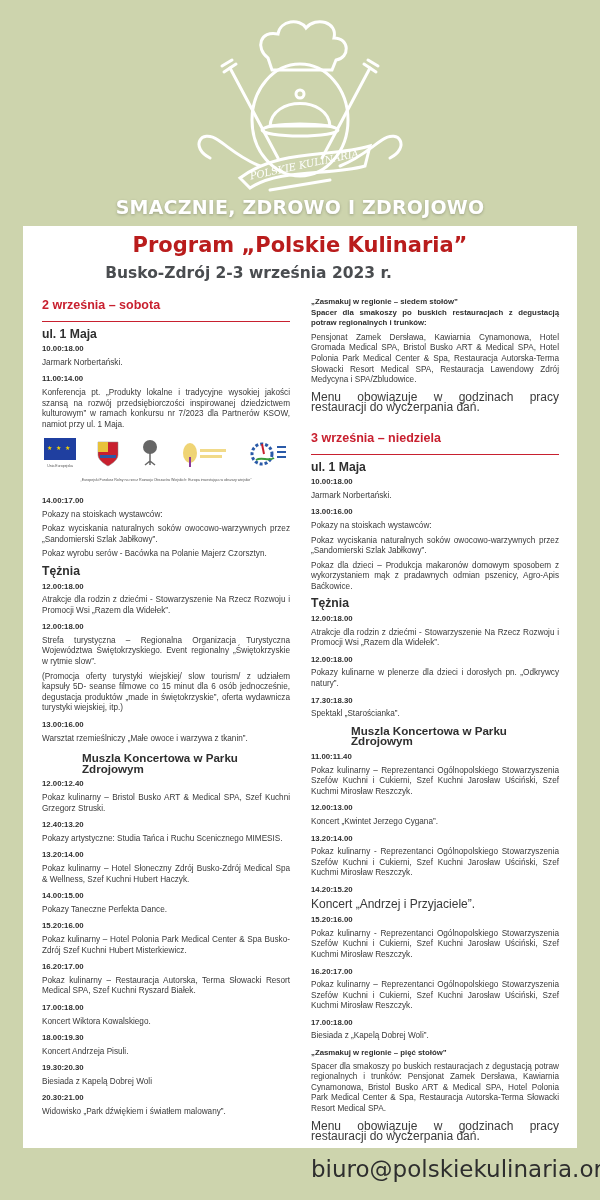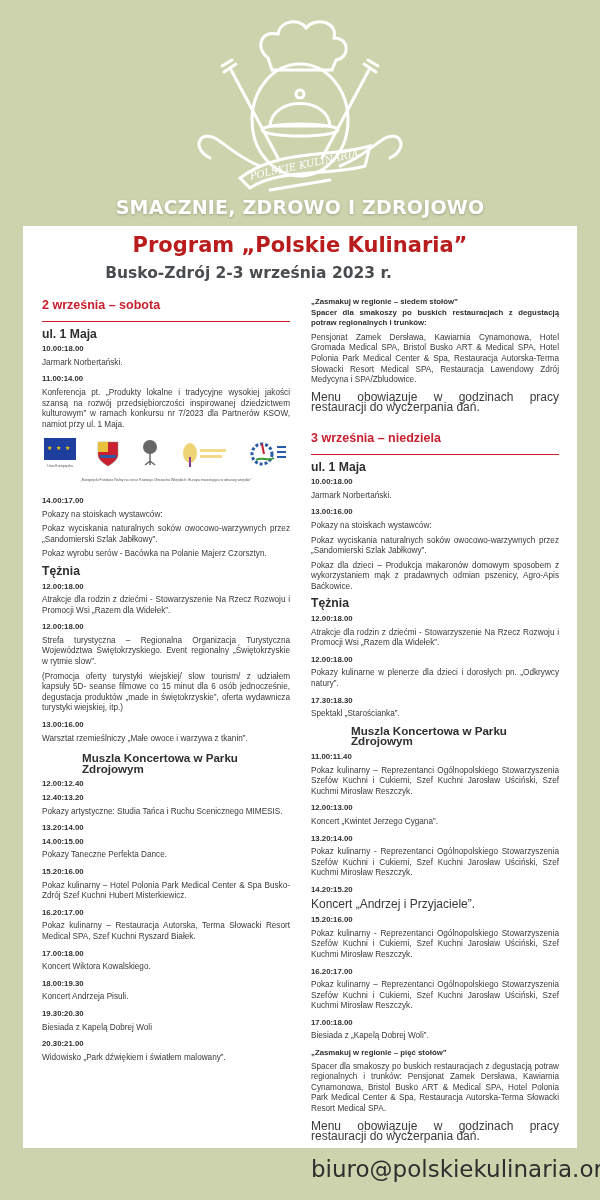--- a/index.html
+++ b/index.html
@@ -152,23 +152,25 @@
   <div class="time">12.00:18.00</div>
   <div class="desc">Atrakcje dla rodzin z dziećmi - Stowarzyszenie Na Rzecz Rozwoju i Promocji Wsi „Razem dla Widełek”.</div>
   <div class="time">12.00:18.00</div>
   <div class="desc tight">Strefa turystyczna – Regionalna Organizacja Turystyczna Województwa Świętokrzyskiego. Event regionalny „Świętokrzyskie w rytmie slow”.</div>
   <div class="desc">(Promocja oferty turystyki wiejskiej/ slow tourism/ z udziałem kapsuły 5D- seanse filmowe co 15 minut dla 6 osób jednocześnie, degustacja produktów „made in świętokrzyskie”, oferta wydawnicza turystyki wiejskiej, itp.)</div>
   <div class="time">13.00:16.00</div>
   <div class="desc" style="margin-bottom:9px">Warsztat rzemieślniczy „Małe owoce i warzywa z tkanin”.</div>
 
   <div class="venue big">Muszla Koncertowa w Parku Zdrojowym</div>
   <div class="time">12.00:12.40</div>
+  <div class="desc">Pokaz kulinarny – Bristol Busko ART &amp; Medical SPA, Szef Kuchni Grzegorz Struski.</div>
   <div class="time">12.40:13.20</div>
   <div class="desc">Pokazy artystyczne: Studia Tańca i Ruchu Scenicznego MIMESIS.</div>
   <div class="time">13.20:14.00</div>
+  <div class="desc">Pokaz kulinarny – Hotel Słoneczny Zdrój Busko-Zdrój Medical Spa &amp; Wellness, Szef Kuchni Hubert Haczyk.</div>
   <div class="time">14.00:15.00</div>
   <div class="desc">Pokazy Taneczne Perfekta Dance.</div>
   <div class="time">15.20:16.00</div>
   <div class="desc">Pokaz kulinarny – Hotel Polonia Park Medical Center &amp; Spa Busko-Zdrój Szef Kuchni Hubert Misterkiewicz.</div>
   <div class="time">16.20:17.00</div>
   <div class="desc">Pokaz kulinarny – Restauracja Autorska, Terma Słowacki Resort Medical SPA, Szef Kuchni Ryszard Białek.</div>
   <div class="time">17.00:18.00</div>
   <div class="desc">Koncert Wiktora Kowalskiego.</div>
   <div class="time">18.00:19.30</div>
   <div class="desc">Koncert Andrzeja Pisuli.</div>

